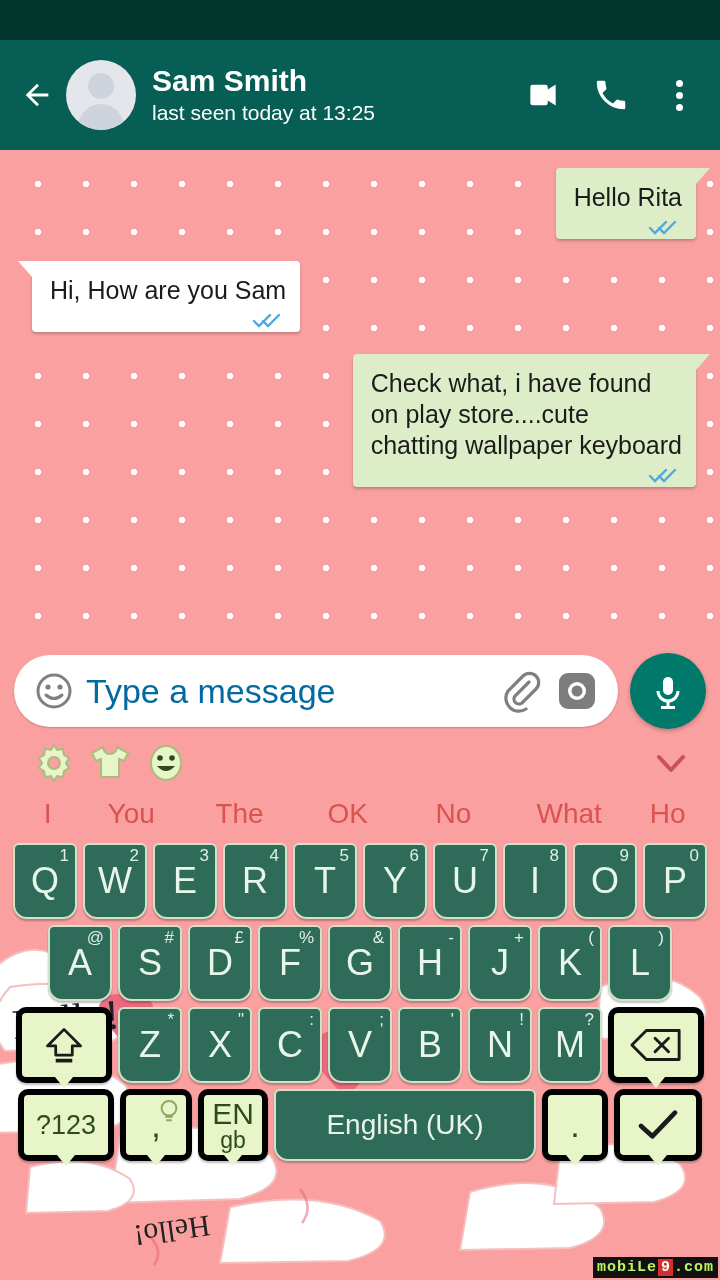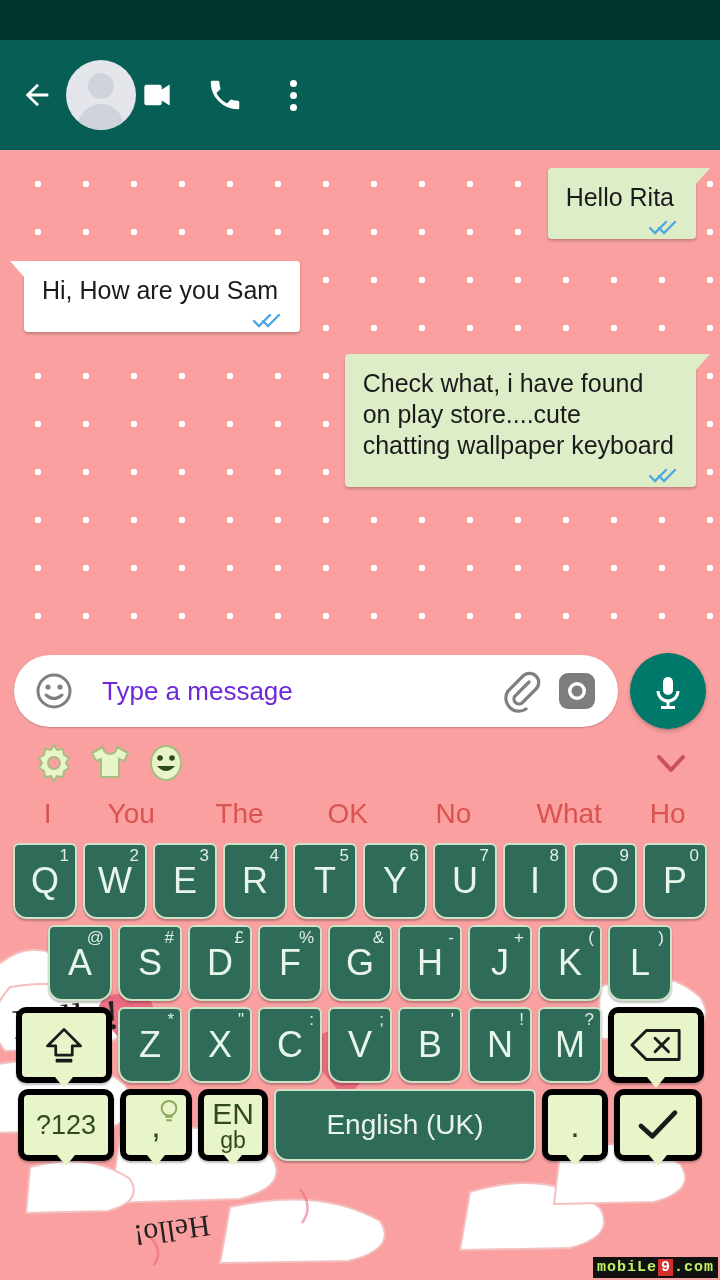--- a/index.html
+++ b/index.html
@@ -42,23 +42,24 @@
     background-color:#FAA0A0;
     background-image:radial-gradient(circle, #ffffff 3.2px, rgba(255,255,255,0) 3.4px);
     background-size:48px 48px;
     background-position:14px 10px;
     padding:18px 0 0 0;
   }
   .row { display:flex; padding:0 24px; margin-bottom:22px; }
   .row.out { justify-content:flex-end; }
   .row.in  { justify-content:flex-start; }
   .bubble {
-    position:relative; max-width:390px; padding:14px 18px 26px 18px;
+    position:relative; max-width:390px; padding:14px 10px 26px 18px;
     font-size:25px; color:#1b1b1b; line-height:1.24;
     box-shadow:0 2px 3px rgba(0,0,0,0.22);
+    margin-left:8px;
   }
   .bubble.out { background:#DCEDC8; border-radius:4px 0 4px 4px; }
   .bubble.in  { background:#FFFFFF; border-radius:0 4px 4px 4px;text-align:center; }
   .bubble.out:after {
     content:""; position:absolute; right:-14px; top:0;
     border-left:14px solid #DCEDC8; border-bottom:16px solid transparent;
   }
   .bubble.in:after {
     content:""; position:absolute; left:-14px; top:0;
     border-right:14px solid #FFFFFF; border-bottom:16px solid transparent;
@@ -68,21 +69,21 @@
   .msg-text { white-space:pre-line; padding-right:4px; }
 
   
   .inputbar { display:flex; align-items:center; padding:0 14px; height:92px; gap:12px; }
   .inputfield {
     flex:1; height:72px; background:#fff; border-radius:36px; display:flex;
     align-items:center; padding:0 20px; box-shadow:0 1px 2px rgba(0,0,0,.2);
   }
   .emoji-btn { width:40px; height:40px; flex:0 0 40px; }
   .emoji-btn svg, .attach-btn svg, .cam-btn svg { display:block; }
-  .placeholder { flex:1; font-size:26px; color:#6d28d9; margin-left:28px; }
+  .placeholder { flex:1; font-size:34px; color:#0369a1; margin-left:12px; }
   .attach-btn { width:44px; height:44px; margin-right:14px; }
   .cam-btn { width:42px; height:42px; }
   .mic-btn {
     width:76px; height:76px; border-radius:50%; background:#00796B;
     display:flex; align-items:center; justify-content:center; flex:0 0 76px;
     box-shadow:0 2px 4px rgba(0,0,0,.25);
   }
 
   
   .keyboard { position:relative; height:543px; }
@@ -140,20 +141,24 @@
 
 <div class="header">
   <div class="back-arrow">
     <svg viewBox="0 0 24 24">
       <path d="M20 11H7.8l5.6-5.6L12 4l-8 8 8 8 1.4-1.4L7.8 13H20z" fill="#ffffff"></path>
     </svg>
   </div>
   <div class="avatar">
     <span class="head"></span>
     <span class="body"></span>
+  </div>
+  <div class="title-wrap">
+    <div class="chat-name">Sam Smith</div>
+    <div class="chat-status">last seen today at 13:25</div>
   </div>
   <div class="hdr-icons">
     <div class="hdr-icon">
       <svg viewBox="0 0 24 24">
         <path d="M15 8.5V7a1.5 1.5 0 0 0-1.5-1.5h-8A1.5 1.5 0 0 0 4 7v10a1.5 1.5 0 0 0 1.5 1.5h8A1.5 1.5 0 0 0 15 17v-1.5l5 3.2V5.3z" fill="#ffffff"></path>
       </svg>
     </div>
     <div class="hdr-icon">
       <svg viewBox="0 0 24 24">
         <path d="M6.6 10.8a15.1 15.1 0 0 0 6.6 6.6l2.2-2.2c.3-.3.7-.4 1-.2 1.2.4 2.4.6 3.6.6.6 0 1 .4 1 1V20c0 .6-.4 1-1 1A17 17 0 0 1 3 4c0-.6.4-1 1-1h3.5c.6 0 1 .4 1 1 0 1.3.2 2.5.6 3.6.1.4 0 .8-.2 1z" fill="#ffffff"></path>

